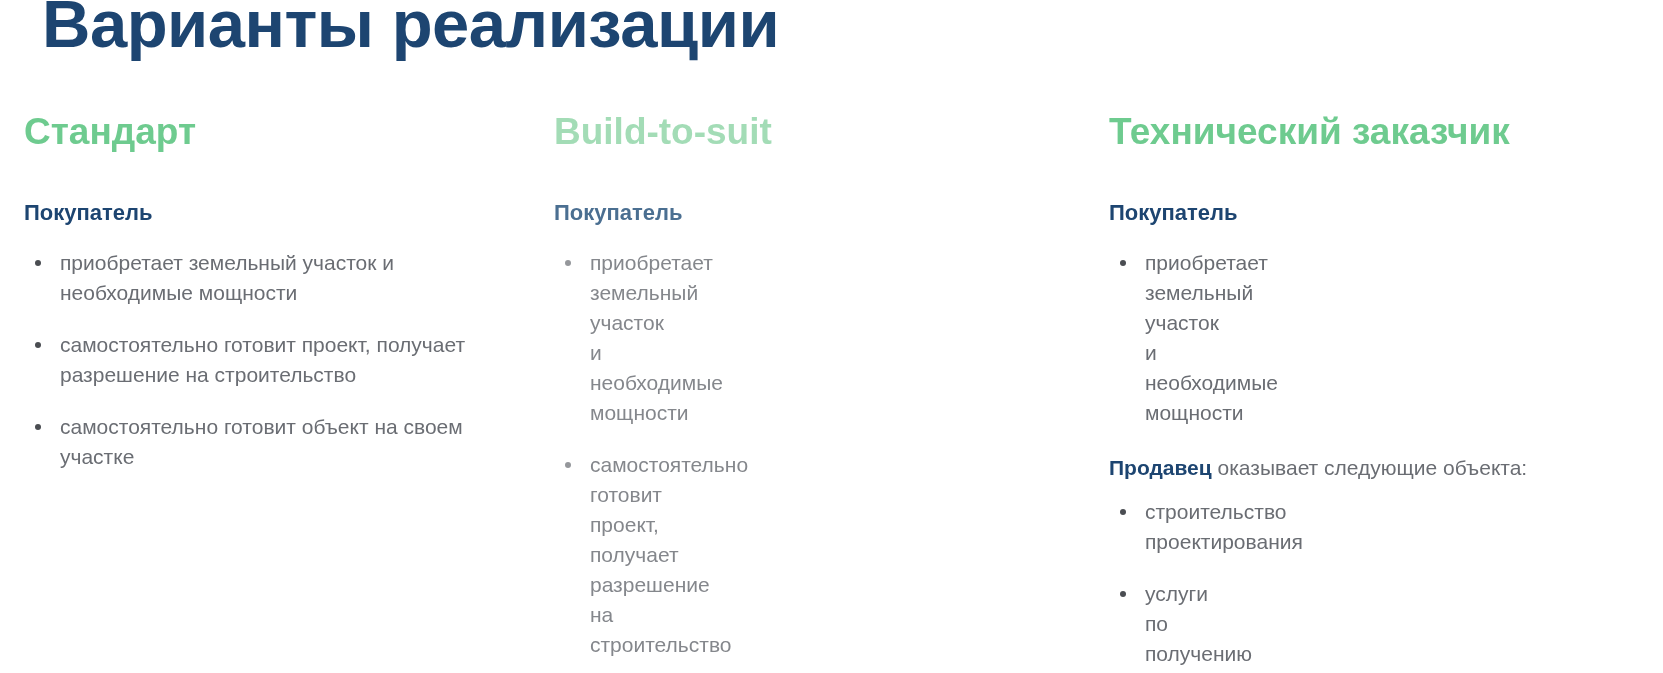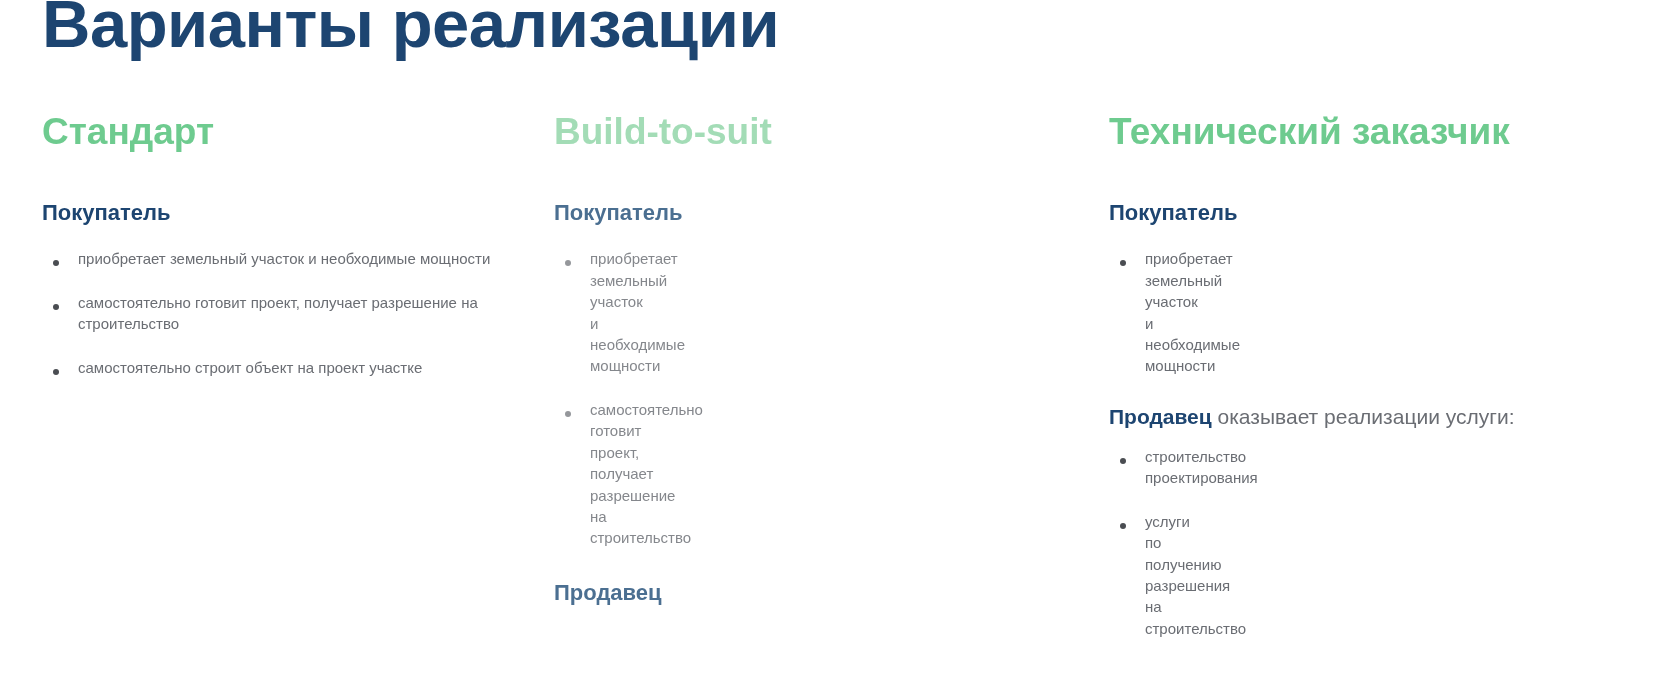--- a/index.html
+++ b/index.html
@@ -41,21 +41,21 @@
     top: 112px;
     width: 1663px;
     display: flex;
     align-items: flex-start;
   }
 
   .column {
     box-sizing: border-box;
   }
 
-  .col-1 { width: 512px; padding-left: 42px; padding-right: 0px; }
+  .col-1 { width: 512px; padding-left: 24px; padding-right: 0px; }
   .col-2 { width: 508px; padding-left: 553px; margin-left: -511px; }
   .col-3 { width: 600px; padding-left: 1063px; margin-left: -508px; }
 
   .col-heading {
     font-size: 37px;
     font-weight: bold;
     line-height: 1.1;
     margin: 0 0 46px 0;
     white-space: nowrap;
   }
@@ -85,21 +85,21 @@
   }
 
   ul.bullets {
     list-style: none;
     margin: 0 0 0 0;
     padding: 0;
   }
   ul.bullets li {
     position: relative;
     padding-left: 36px;
-    font-size: 15px;
+    font-size: 21px;
     line-height: 1.43;
     color: #6a6d73;
     margin-bottom: 22px;
   }
   ul.bullets li:last-child { margin-bottom: 0; }
   ul.bullets li::before {
     content: "";
     position: absolute;
     left: 11px;
     top: 12px;
@@ -127,21 +127,21 @@
 
   <div class="columns">
 
     <div class="column col-1">
       <div class="col-heading">Стандарт</div>
 
       <div class="sub-heading">Покупатель</div>
       <ul class="bullets bullets-tight">
         <li>приобретает земельный участок и необходимые мощности</li>
         <li>самостоятельно готовит проект, получает разрешение на строительство</li>
-        <li>самостоятельно строит объект на проект участке</li>
+        <li>самостоятельно готовит объект на своем участке</li>
       </ul>
     </div>
 
     <div class="column col-2">
       <div class="col-heading">Build-to-suit</div>
 
       <div class="sub-heading">Покупатель</div>
       <ul class="bullets bullets-tight">
         <li>приобретает земельный участок и необходимые мощности</li>
         <li>самостоятельно готовит проект, получает разрешение на строительство</li>
@@ -155,21 +155,21 @@
 
     <div class="column col-3">
       <div class="col-heading">Технический заказчик</div>
 
       <div class="sub-heading">Покупатель</div>
       <ul class="bullets">
         <li>приобретает земельный участок и необходимые мощности</li>
       </ul>
 
       <div class="sub-heading-inline" style="margin-top:26px;">
-        <span class="bold">Продавец</span><span> оказывает реализации услуги:</span>
+        <span class="bold">Продавец</span><span> оказывает следующие объекта:</span>
       </div>
 
       <ul class="bullets bullets-c3">
         <li>строительство проектирования</li>
         <li>услуги по получению разрешения на строительство</li>
 
       </ul>
     </div>
 
   </div>

